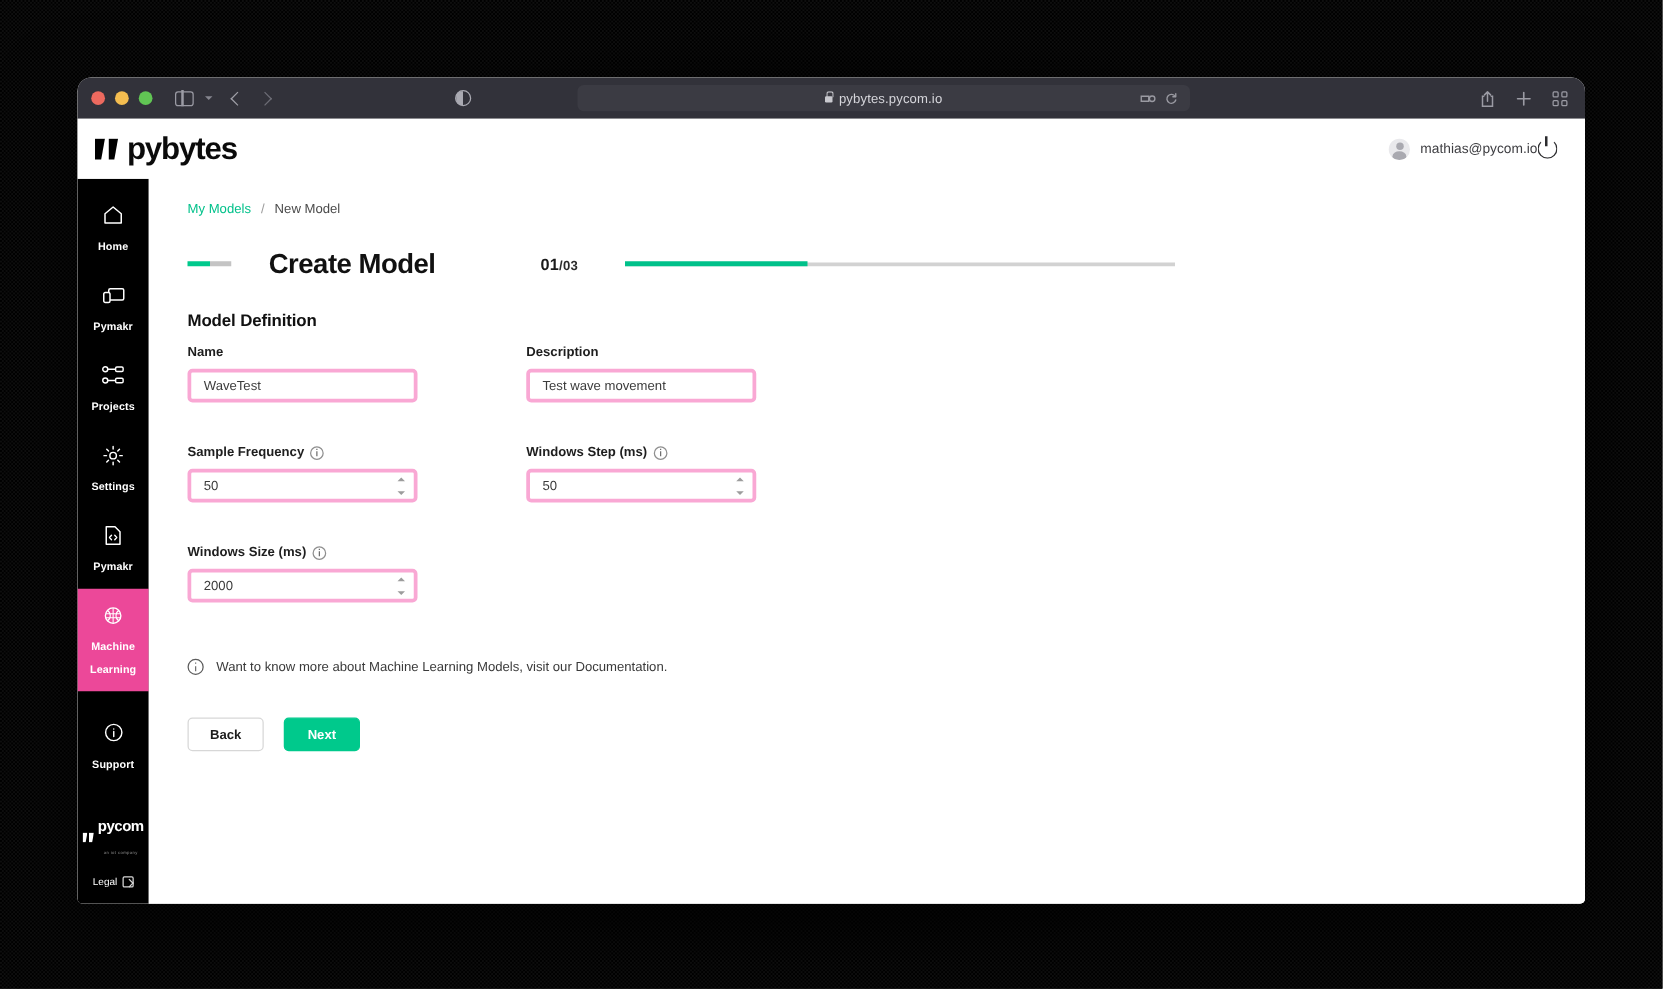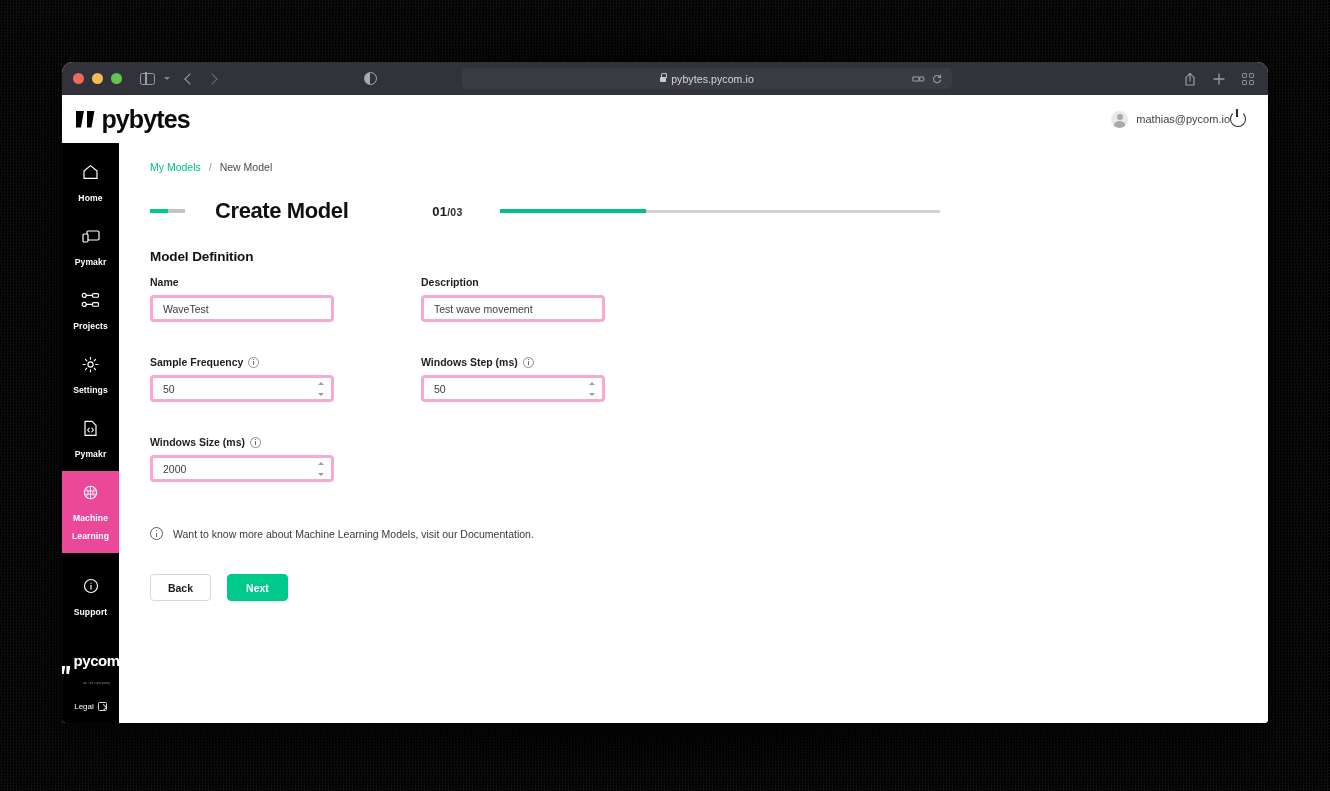--- a/index.html
+++ b/index.html
@@ -269,21 +269,21 @@
     margin-bottom: 7px;
   }
   .pycom-mark { display: flex; gap: 1.2px; }
   .pycom-mark span {
     display: block;
     width: 4px; height: 8px;
     background: #fff;
     clip-path: polygon(0 0, 100% 0, 62% 100%, 0 100%);
   }
   .pycom-word {
-    font-size: 15px;
+    font-size: 12px;
     font-weight: 700;
     color: #fff;
     letter-spacing: -.4px;
     line-height: 10px;
   }
   .pycom-sub {
     font-size: 3.4px;
     color: #8d8d8d;
     letter-spacing: .3px;
     text-align: center;

